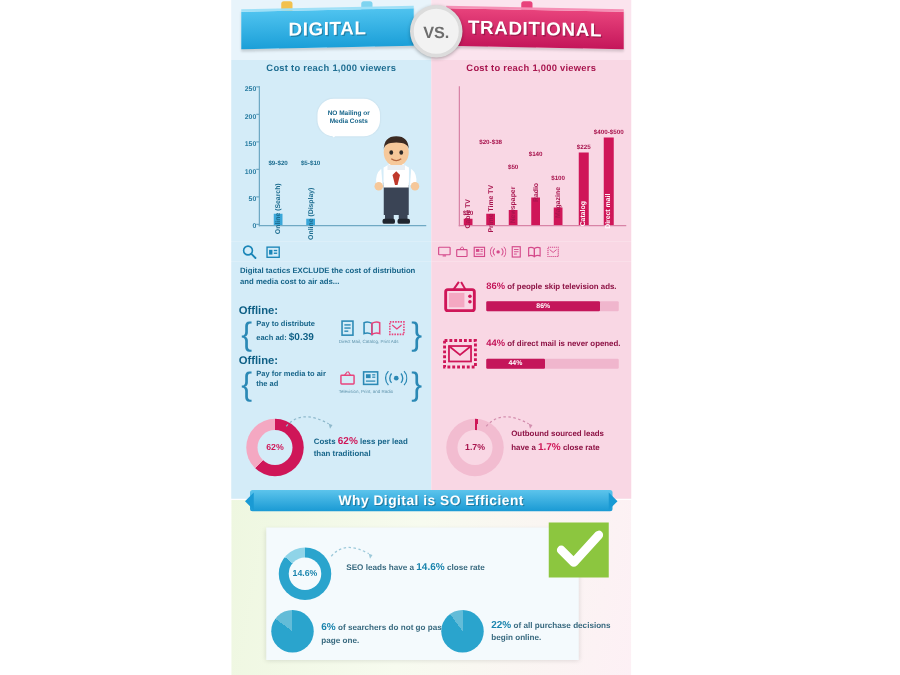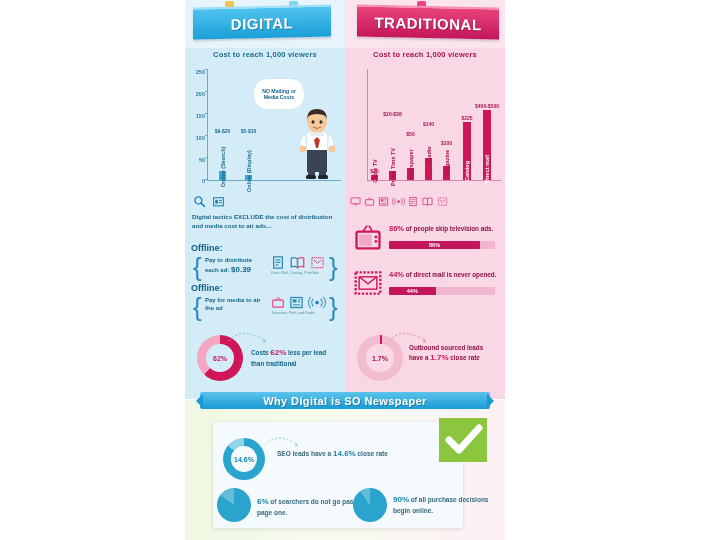--- a/index.html
+++ b/index.html
@@ -129,20 +129,23 @@
     <div class="hdr-left"></div>
     <div class="hdr-right"></div>
 
     <div class="pin" style="left:40px;background:#f2c14e;"></div>
     <div class="pin" style="left:104px;background:#7fd4f0;"></div>
     <div class="pin" style="left:232px;background:#e8437c;"></div>
 
     <div class="rib dig">
       <span>DIGITAL</span>
     </div>
+    <div class="vs">
+      <span>VS.</span>
+    </div>
     <div class="rib trad">
       <span>TRADITIONAL</span>
     </div>
   </div>
 
   <div class="charts">
 
     <div class="cpane l">
       <div class="ctitle l">Cost to reach 1,000 viewers</div>
       <div class="axis"></div>
@@ -415,21 +418,21 @@
       <div class="dtxt" style="left:64px;top:134px;width:90px;color:#8d1244;">
         <span>Outbound sourced leads have a </span><span style="color:#cf1658;font-size:8px;">1.7%</span><span> close rate</span>
       </div>
     </div>
   </div>
 
   <div class="bot">
     <div class="botbg"></div>
 
     <div class="banner">
-      <span>Why Digital is SO Newspaper</span>
+      <span>Why Digital is SO Efficient</span>
     </div>
 
     <div class="card"></div>
 
     <svg class="check" viewBox="0 0 56 52">
       <path d="M4 4 h48 v44 h-48z" fill="#8cc63f"></path>
       <path d="M14 26 l10 10 l20 -22" fill="none" stroke="#ffffff" stroke-width="7" stroke-linecap="round" stroke-linejoin="round"></path>
     </svg>
 
     <div class="bdonut" style="left:38px;top:48px;">
@@ -445,18 +448,18 @@
       <span>SEO leads have a </span><span class="bnum">14.6%</span><span> close rate</span>
     </div>
 
     <div class="pie" style="left:32px;top:98px;background:conic-gradient(#2aa4cd 0 85%, #63bcd8 85% 100%);"></div>
     <div class="btxt" style="left:72px;top:106px;width:104px;">
       <span class="bnum">6%</span><span> of searchers do not go past page one.</span>
     </div>
 
     <div class="pie" style="left:168px;top:98px;background:conic-gradient(#2aa4cd 0 90%, #63bcd8 90% 100%);"></div>
     <div class="btxt" style="left:208px;top:104px;width:104px;">
-      <span class="bnum">90%</span><span> of all purchase decisions begin online.</span>
+      <span class="bnum">22%</span><span> of all purchase decisions begin online.</span>
     </div>
   </div>
 
  </div>
 </div>
 
 </body></html>

